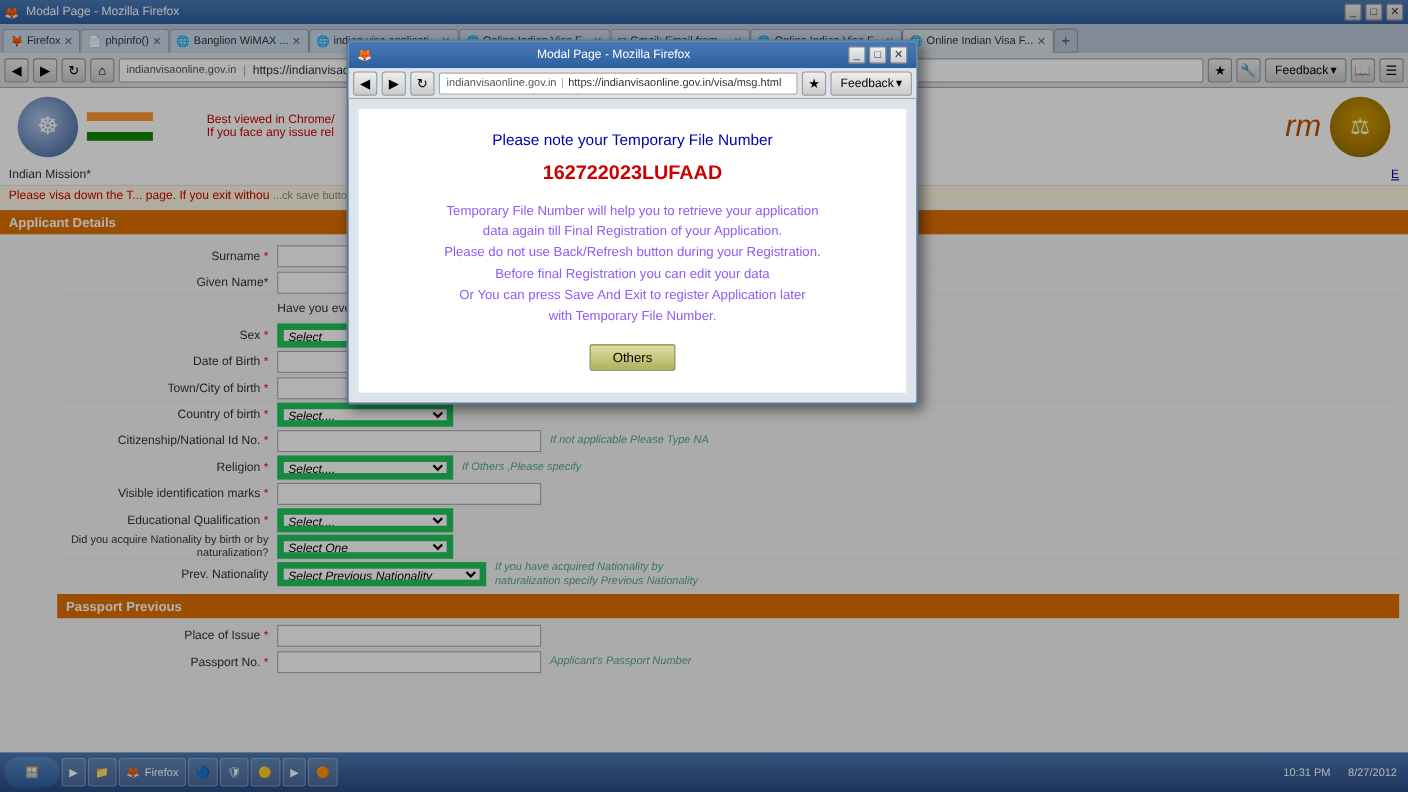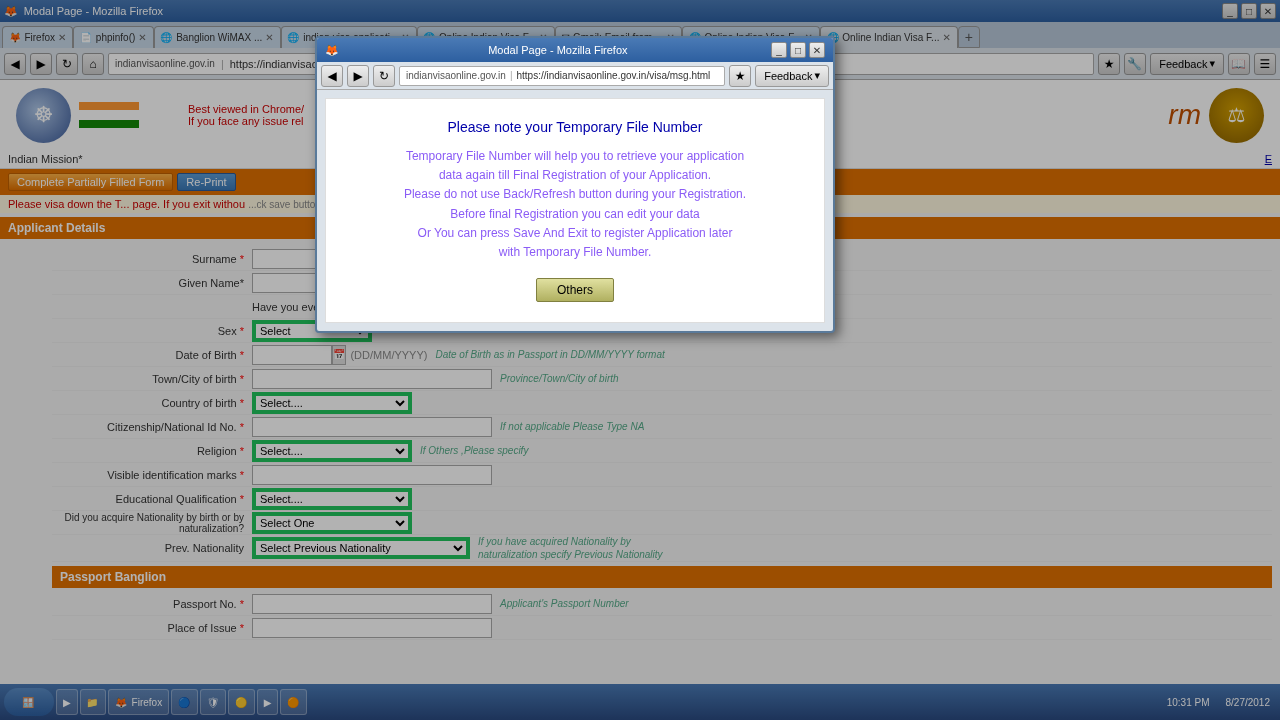--- a/index.html
+++ b/index.html
@@ -172,23 +172,24 @@
     }
     .form-hint {
       color: #5a8;
       font-size: 10px;
       margin-left: 8px;
       font-style: italic;
     }
     .form-select {
       height: 22px;
       background: white;
-      border: 4px solid #22c55e;
+      border: 6px solid #22c55e;
       font-size: 11px;
       min-width: 120px;
+      font-style: italic;
     }
     .action-btn {
       background: linear-gradient(to bottom, #5b9bd5, #3a78b5);
       color: white;
       border: 1px solid #2a5a99;
       padding: 2px 8px;
       font-size: 11px;
       cursor: pointer;
       border-radius: 2px;
     }
@@ -513,24 +514,20 @@
           <div style="font-size:28px; color:#c05000; font-style:italic;">rm</div>
           <div style="width:55px; height:55px; background: radial-gradient(circle at 50% 40%, #d4a000, #8a6000); border-radius:50%; display:flex; align-items:center; justify-content:center; color:white; font-size:20px;">⚖</div>
         </div>
       </div>
 
       <div style="display:flex; align-items:center; background:white; padding:3px 8px; border-bottom:1px solid #ddd;">
         <span style="font-size:11px; color:#333;">Indian Mission*</span>
         <span style="margin-left:auto; color:#00a; font-size:11px; text-decoration:underline; cursor:pointer;">E</span>
       </div>
 
-      <div class="bg-action-bar">
-        <button class="action-btn orange">Complete Partially Filled Form</button>
-        <button class="action-btn">Re-Print</button>
-      </div>
 
       <div class="bg-note">
         <span>Please visa down the T... page. If you exit withou</span>
         <span style="color:#888; font-size:10px;"> ...ck save button or continue to next ...ave is upto Date of Birth).</span>
         <span style="color:#00a; cursor:pointer; font-size:11px;">Help</span>
       </div>
 
       <div class="form-section-header">Applicant Details</div>
 
       <div class="bg-form-area">
@@ -611,37 +608,37 @@
 
         <div class="form-row">
           <div class="form-label" style="font-size:10px;">Did you acquire Nationality by birth or by naturalization?</div>
           <select class="form-select" style="width:160px;">
             <option>Select One</option>
           </select>
         </div>
 
         <div class="form-row">
           <div class="form-label">Prev. Nationality</div>
-          <select class="form-select" style="width:218px;">
+          <select class="form-select" style="width:190px;">
             <option>Select Previous Nationality</option>
           </select>
           <span class="form-hint" style="max-width:200px; line-height:1.3;">If you have acquired Nationality by naturalization specify Previous Nationality</span>
         </div>
 
-        <div class="form-section-header" style="margin-top:4px;">Passport Banglion</div>
+        <div class="form-section-header" style="margin-top:4px;">Passport Previous</div>
+
+        <div class="form-row">
+          <div class="form-label">Place of Issue <span class="required-star">*</span></div>
+          <input class="form-input" style="width: 240px;" type="text">
+        </div>
 
         <div class="form-row">
           <div class="form-label">Passport No. <span class="required-star">*</span></div>
           <input class="form-input" style="width: 240px;" type="text">
           <span class="form-hint">Applicant's Passport Number</span>
-        </div>
-
-        <div class="form-row">
-          <div class="form-label">Place of Issue <span class="required-star">*</span></div>
-          <input class="form-input" style="width: 240px;" type="text">
         </div>
 
       </div>
     </div>
   </div>
 
   <div class="modal-overlay"></div>
 
   <div class="modal-window">
 
@@ -666,20 +663,21 @@
       </div>
       <div class="nav-btn">★</div>
       <div class="feedback-btn">
         <span>Feedback</span>
         <span>▾</span>
       </div>
     </div>
 
     <div class="modal-content">
       <div class="modal-title-text">Please note your Temporary File Number</div>
+      <div class="modal-file-number">162722023LUFAAD</div>
       <div class="modal-body-text">
         Temporary File Number will help you to retrieve your application<br>
         data again till Final Registration of your Application.<br>
         Please do not use Back/Refresh button during your Registration.<br>
         Before final Registration you can edit your data<br>
         Or You can press Save And Exit to register Application later<br>
         with Temporary File Number.
       </div>
       <button class="modal-close-btn">Others</button>
     </div>

